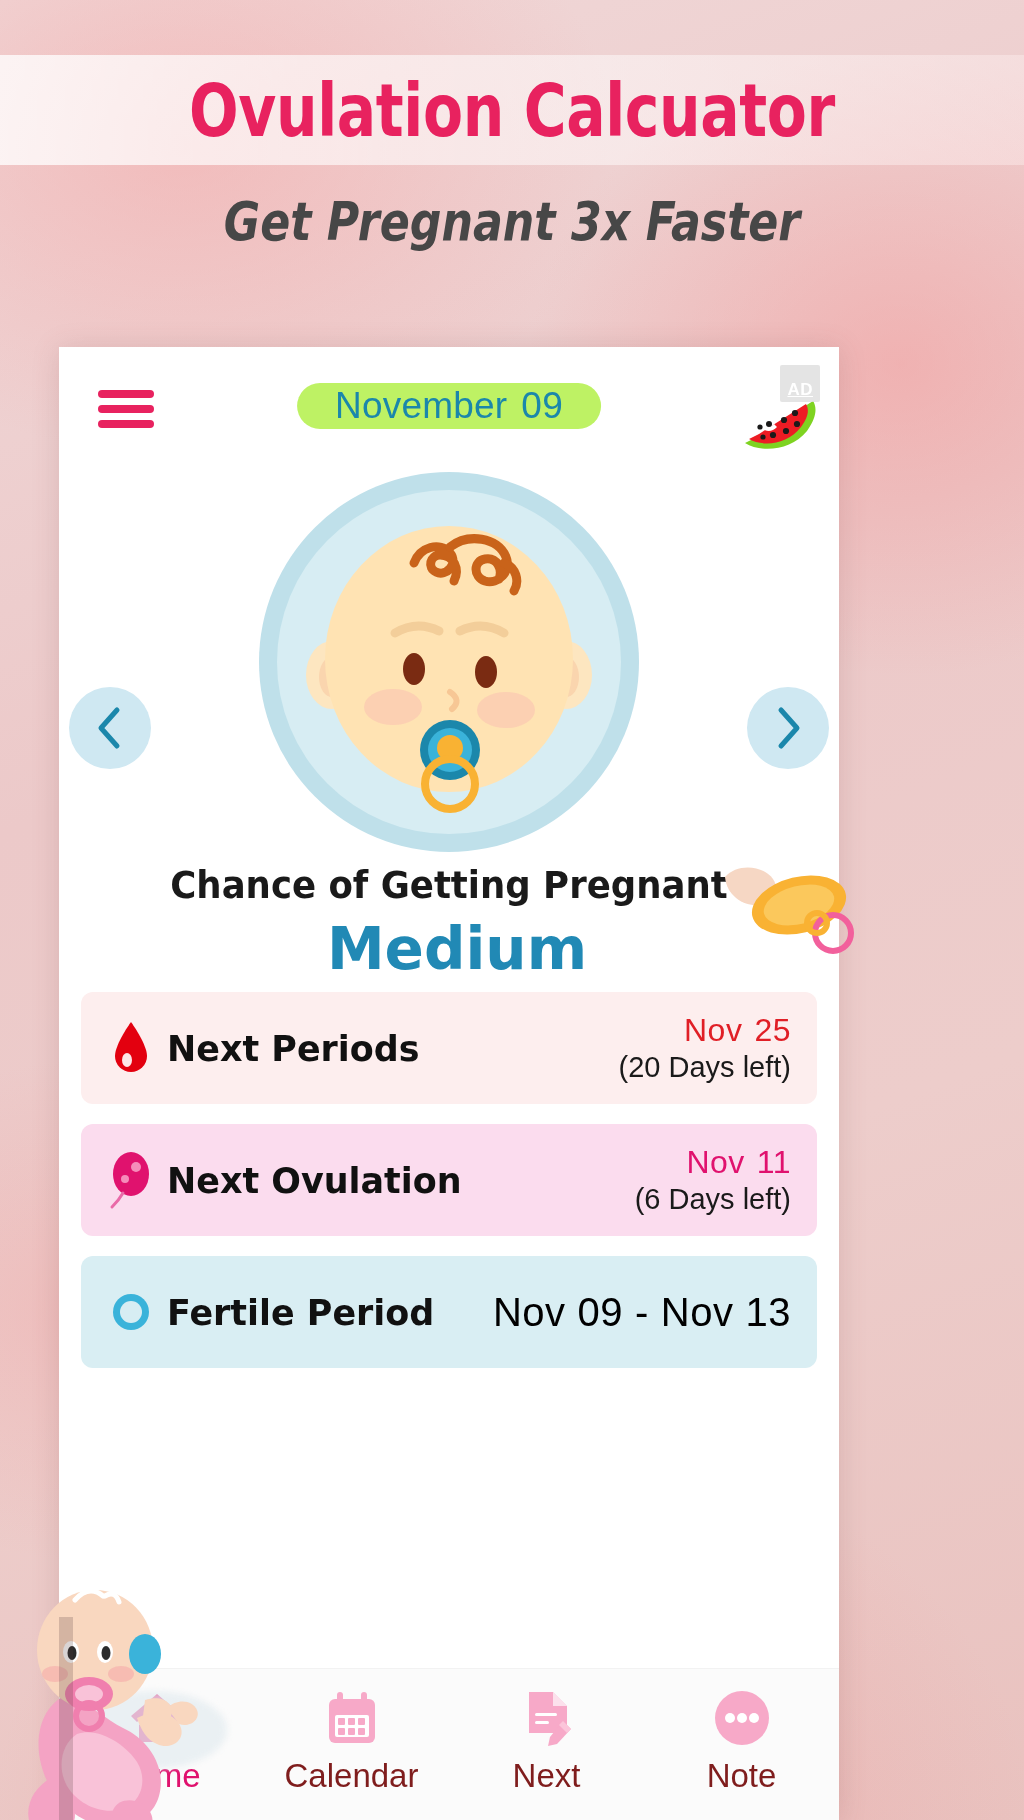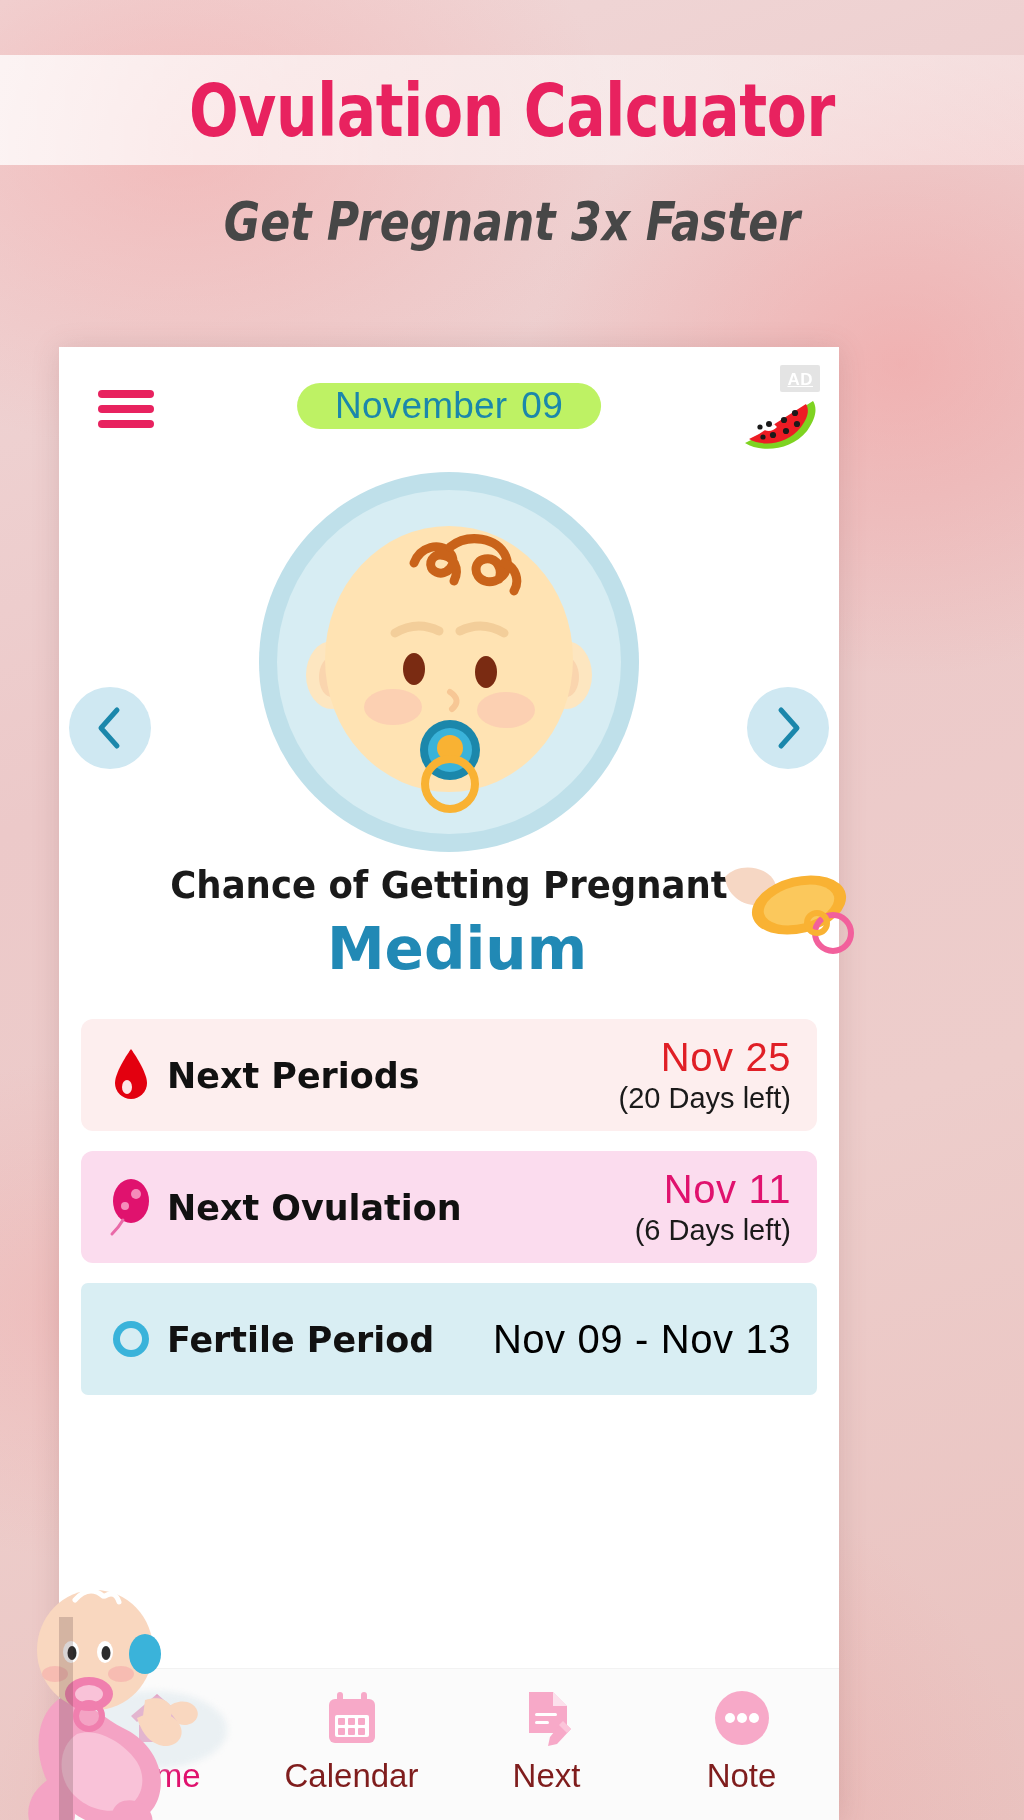--- a/index.html
+++ b/index.html
@@ -85,21 +85,21 @@
 
   .ad-slot {
     position: absolute; right: 16px; top: 18px;
     width: 96px; height: 96px;
   }
   .ad-badge {
     position: absolute; right: 3px; top: 0px;
     background: rgba(222,222,222,0.82);
     color: #ffffff;
     font-size: 17px; font-weight: 700;
-    padding: 6px 7px 2px 7px;
+    padding: 16px 7px 2px 7px;
     border-radius: 2px;
     letter-spacing: 0.5px;
     line-height: 1.1;
     text-decoration: underline;
   }
 
   
   .baby-wrap {
     position: absolute; left: 50%; top: 120px; transform: translateX(-50%);
     width: 390px; height: 390px;
@@ -135,54 +135,54 @@
   }
 
   
   .pacifier-deco {
     position: absolute; right: -22px; top: 512px;
     width: 140px; height: 115px;
     pointer-events: none;
   }
 
   
-  .rows { position: absolute; left: 22px; top: 672px; width: 736px; }
+  .rows { position: absolute; left: 22px; top: 645px; width: 736px; }
   .info-row {
     position: relative;
     height: 112px;
     border-radius: 12px;
     margin-bottom: 20px;
     display: flex; align-items: center;
     padding: 0 26px 0 22px;
     cursor: pointer;
   }
   .info-row .ic { width: 56px; flex: 0 0 56px; display:flex; align-items:center; justify-content:center; }
   .info-row .rl {
     font-family: "DejaVu Sans", sans-serif;
     font-weight: 700;
     font-size: 36px;
     color: #111;
     margin-left: 8px;
     transform: scaleX(0.97);
     transform-origin: left center;
   }
   .info-row .rv { margin-left: auto; text-align: right; }
-  .rv-main { font-size: 40px; letter-spacing: 0.5px; white-space: nowrap; }
+  .rv-main { font-size: 32px; letter-spacing: 0.5px; white-space: nowrap; }
   .rv-main .sp { display:inline-block; width: 12px; }
   .rv-sub { font-size: 29px; color: #1a1a1a; margin-top: 2px; white-space: nowrap; }
 
   .row-period   { background: #fdeeee; }
   .row-ovulation{ background: #fbdcee; }
   .row-fertile  { background: #d9eef3; }
 
   .row-period .rv-main    { color: #e01f26; }
   .row-ovulation .rv-main { color: #e0126e; text-align: right; }
   .row-fertile .rv-main   { color: #000000; }
 
-  .row-fertile { height: 112px; border-radius: 7px; }
+  .row-fertile { height: 112px; }
   .row-fertile .rv-main { font-size: 40px; }
 
   
   .bottom-nav {
     position: absolute; left: 0; bottom: 0; width: 100%; height: 152px;
     background: #fbfbfb;
     border-top: 1px solid #f2f2f2;
     display: flex; align-items: flex-start; padding-top: 18px;
   }
   .nav-item {

